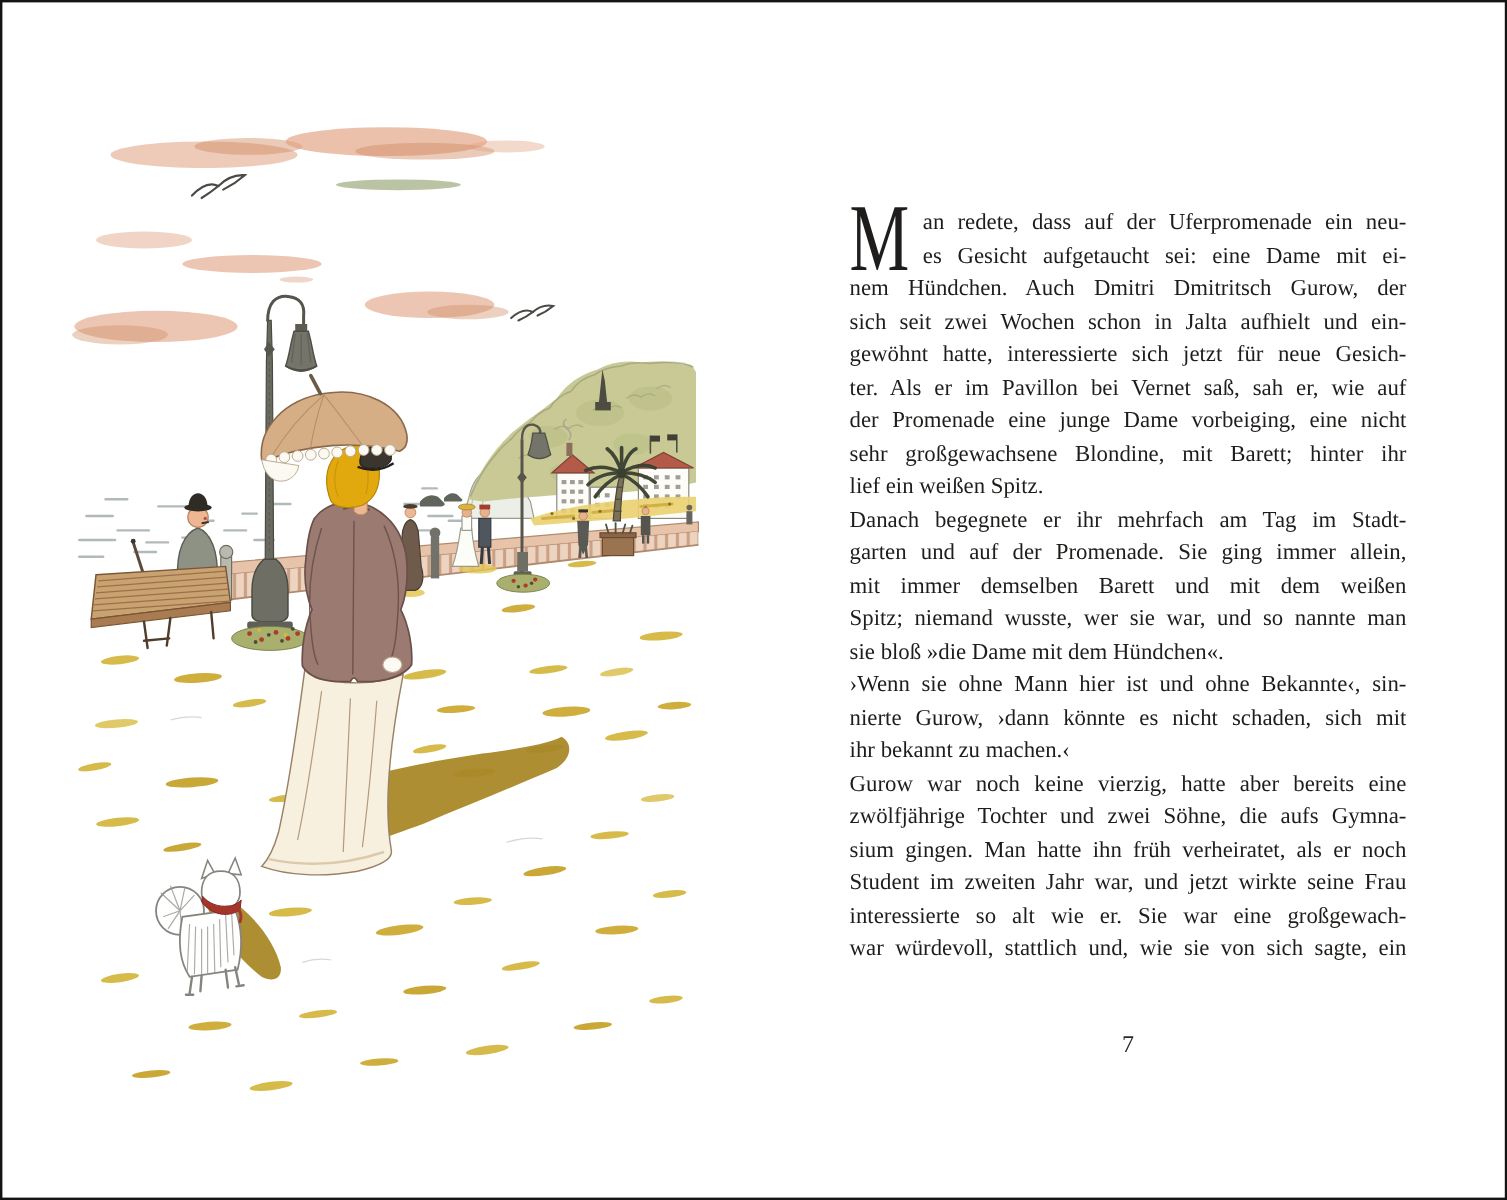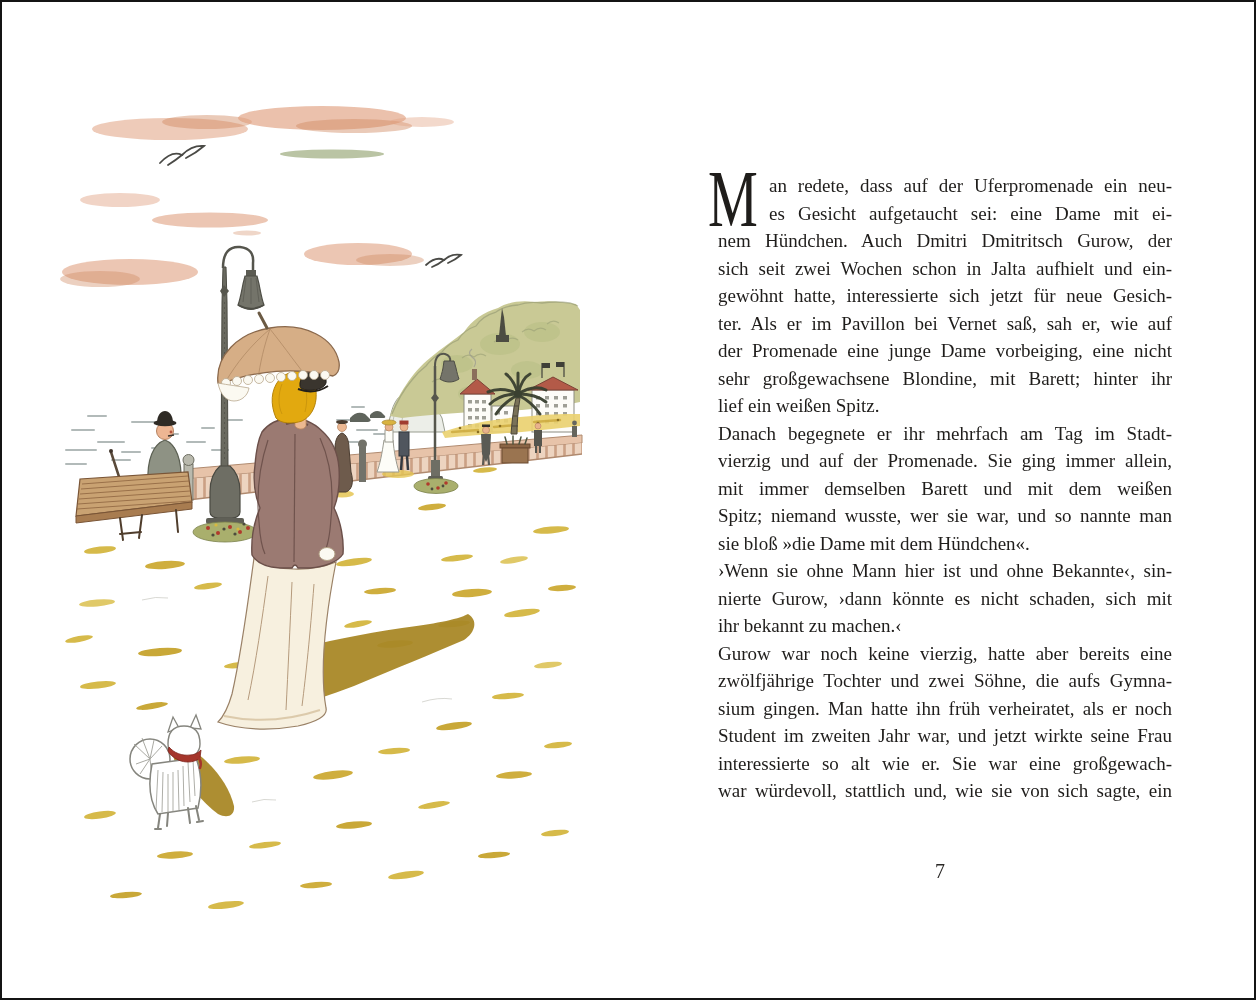--- a/index.html
+++ b/index.html
@@ -5,21 +5,21 @@
   html,body{margin:0;padding:0;background:#e8e8e8;}
   .book{position:relative;width:1256px;height:1000px;background:#ffffff;
         border:2px solid #141414;box-sizing:border-box;overflow:hidden;
         font-family:"Liberation Serif","DejaVu Serif",serif;}
   .page{position:absolute;top:0;height:100%;}
   .page-left{left:0;width:628px;}
   .page-right{left:628px;width:628px;}
   .illustration{position:absolute;left:0;top:0;}
   .text-block{position:absolute;left:78px;top:170px;width:464px;color:#1f1d1b;
               font-size:19px;line-height:27.5px;}
-  .line{height:27.5px;text-align:justify;text-align-last:justify;white-space:nowrap;margin-left:10px;}
+  .line{height:27.5px;text-align:justify;text-align-last:justify;white-space:nowrap;}
   .line.plain{text-align-last:left;}
   .dropcap{float:left;width:55px;height:54px;font-size:80px;line-height:55px;
            transform:scaleX(.70);transform-origin:0 55%;margin-right:6px;color:#1f1d1b;}
   .page-number{position:absolute;left:78px;top:858px;width:464px;text-align:center;
                font-size:20px;color:#2a2826;}
 </style>
 </head>
 <body>
 
 <div class="book">
@@ -496,21 +496,21 @@
         <div class="line">an redete, dass auf der Uferpromenade ein neu-</div>
         <div class="line">es Gesicht aufgetaucht sei: eine Dame mit ei-</div>
         <div class="line">nem Hündchen. Auch Dmitri Dmitritsch Gurow, der</div>
         <div class="line">sich seit zwei Wochen schon in Jalta aufhielt und ein-</div>
         <div class="line">gewöhnt hatte, interessierte sich jetzt für neue Gesich-</div>
         <div class="line">ter. Als er im Pavillon bei Vernet saß, sah er, wie auf</div>
         <div class="line">der Promenade eine junge Dame vorbeiging, eine nicht</div>
         <div class="line">sehr großgewachsene Blondine, mit Barett; hinter ihr</div>
         <div class="line plain">lief ein weißen Spitz.</div>
         <div class="line">Danach begegnete er ihr mehrfach am Tag im Stadt-</div>
-        <div class="line">vierzig und auf der Promenade. Sie ging immer allein,</div>
+        <div class="line">garten und auf der Promenade. Sie ging immer allein,</div>
         <div class="line">mit immer demselben Barett und mit dem weißen</div>
         <div class="line">Spitz; niemand wusste, wer sie war, und so nannte man</div>
         <div class="line plain">sie bloß »die Dame mit dem Hündchen«.</div>
         <div class="line">›Wenn sie ohne Mann hier ist und ohne Bekannte‹, sin-</div>
         <div class="line">nierte Gurow, ›dann könnte es nicht schaden, sich mit</div>
         <div class="line plain">ihr bekannt zu machen.‹</div>
         <div class="line">Gurow war noch keine vierzig, hatte aber bereits eine</div>
         <div class="line">zwölfjährige Tochter und zwei Söhne, die aufs Gymna-</div>
         <div class="line">sium gingen. Man hatte ihn früh verheiratet, als er noch</div>
         <div class="line">Student im zweiten Jahr war, und jetzt wirkte seine Frau</div>

